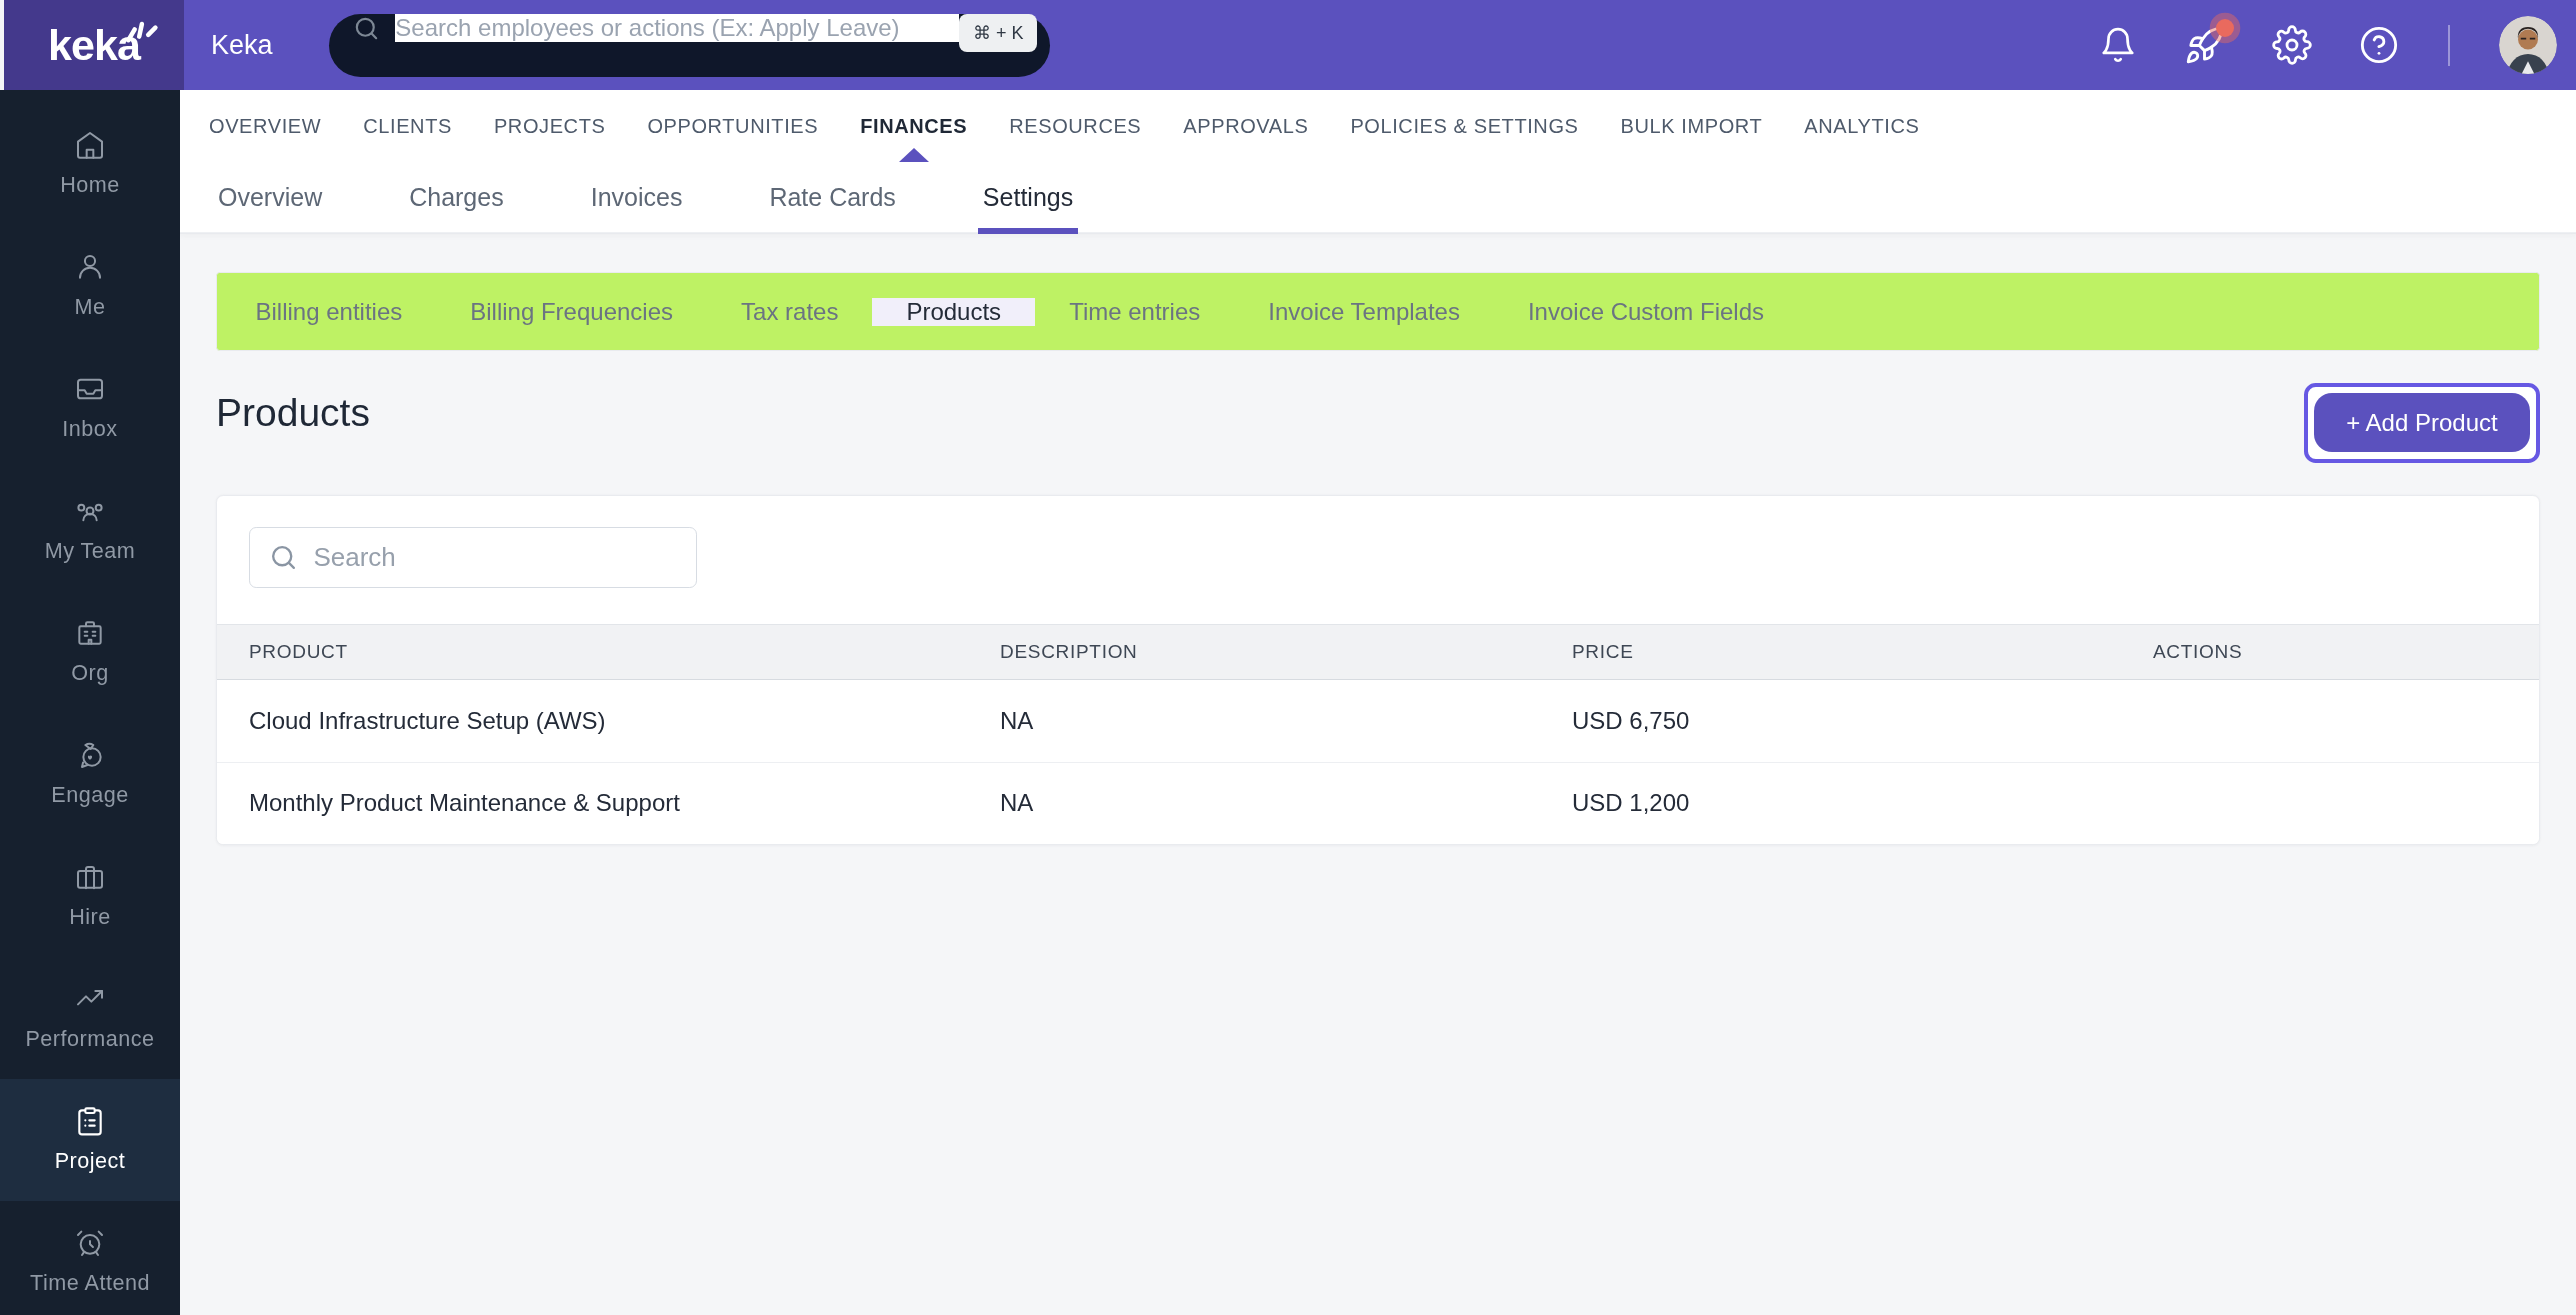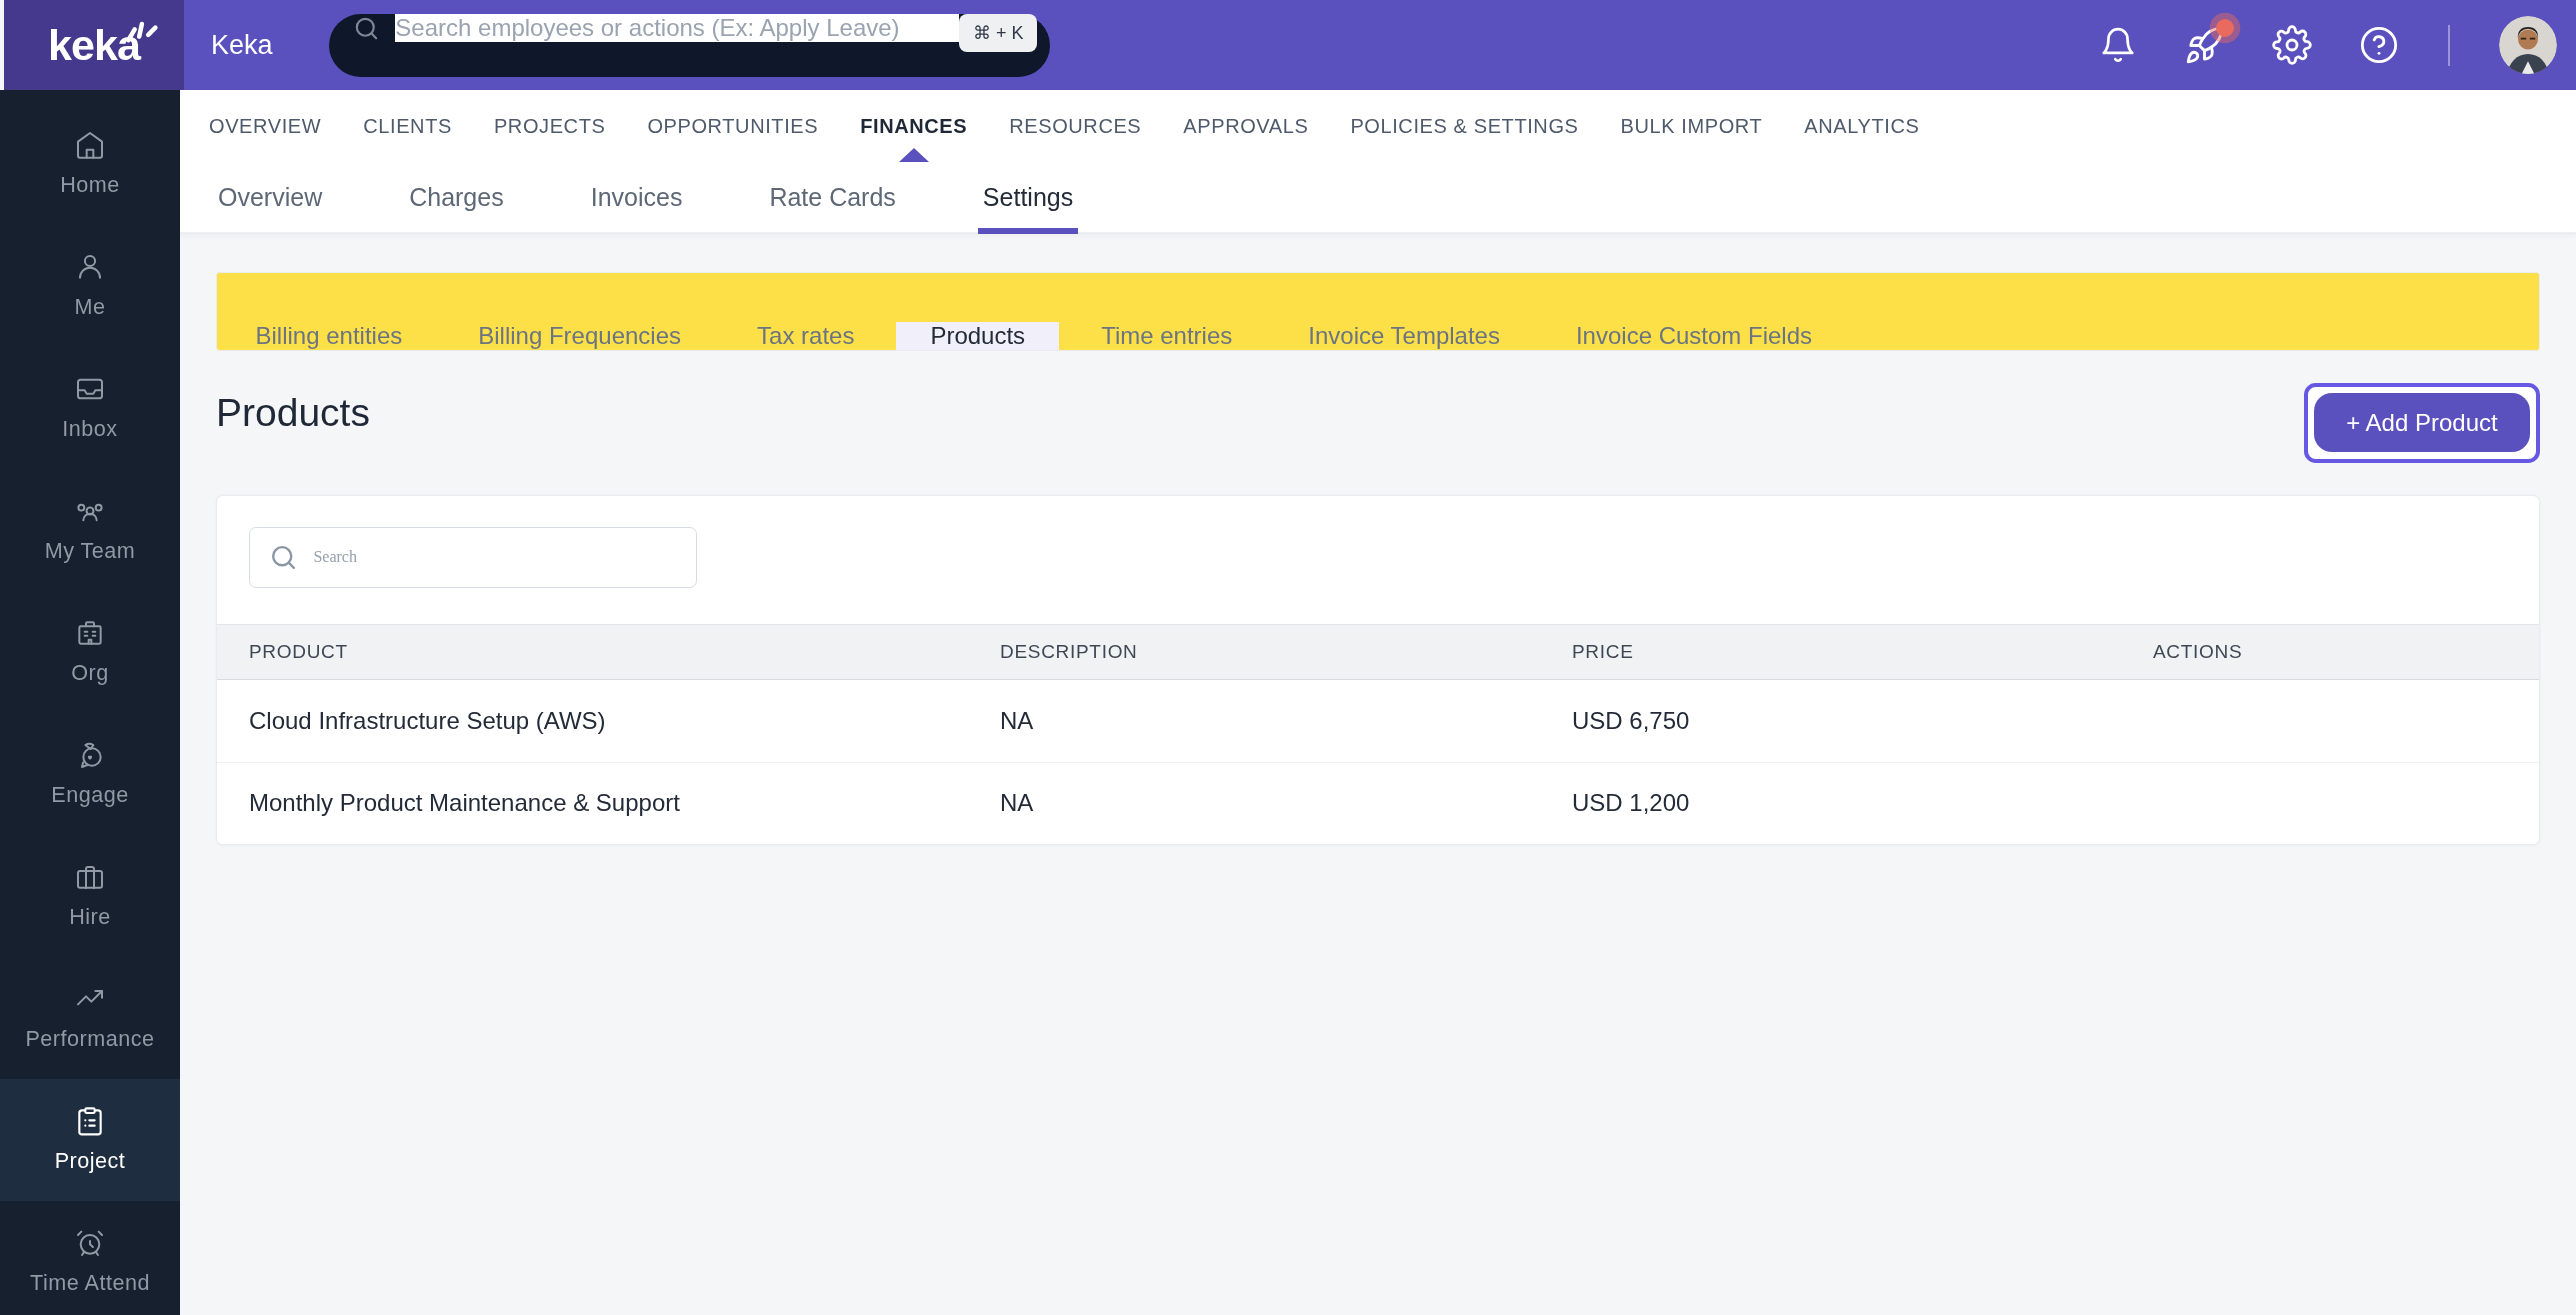--- a/index.html
+++ b/index.html
@@ -52,40 +52,40 @@
   .subnav-row { height:72px; background:#fff; display:flex; align-items:center; padding-left:38px;
                 gap:87px; border-bottom:0.9px solid #e8eaee; box-shadow:0 -0.9px 0 #eef0f3 inset,0 2.7px 5.4px rgba(40,48,60,.04); }
   .sub-tab { font-size:25px; color:#5d6775; cursor:pointer; position:relative; height:72px;
              display:flex; align-items:center; }
   .sub-tab.active { color:#242b38; font-weight:500; }
   .sub-underline { position:absolute; bottom:0; left:-4.5px; right:-4.5px; height:5.4px; background:#5b51be; }
 
   .content { padding:0 36px; }
 
   
-  .tabs-card { margin-top:38px; height:79px; background:#fde047; border:0.9px solid #e9ebef;
-               border-radius:3.6px; display:flex; align-items:flex-end; padding-left:4.5px; overflow:hidden;gap:8px; }
+  .tabs-card { margin-top:38px; height:79px; background:#bef264; border:0.9px solid #e9ebef;
+               border-radius:3.6px; display:flex; align-items:center; padding-left:4.5px; overflow:hidden; }
   .set-tab { padding:0 34px; display:flex; align-items:center; font-size:24px; color:#6b7482; cursor:pointer; }
   .set-tab.active { background:#f1effa; color:#242b38; font-weight:500; }
 
   
   .page-head { margin-top:40px; display:flex; align-items:flex-start; justify-content:space-between; }
   .page-title { font-size:39px; color:#1f2836; font-weight:500; }
   .page-desc { font-size:24px; color:#5d6775; margin-top:16px; }
   .add-ring { background:#fff; border:4.5px solid #6658e3; border-radius:11.7px; padding:6.3px; margin-top:-8px; }
   .add-btn { background:#5b51be; color:#fff; border:none; border-radius:18px; height:59px;
              padding:0 32px; font-size:24px; cursor:pointer; font-family:"Liberation Sans", sans-serif; }
 
   
   .table-card { margin-top:32px; background:#fff; border:0.9px solid #e9ebef; border-radius:7.2px;
                 box-shadow:0 0.9px 2.7px rgba(40,48,60,.05); overflow:hidden; }
   .search-box { margin:31px 0 0 32px; width:448px; height:61px; border:1.8px solid #d7dce3;
                 border-radius:7.2px; display:flex; align-items:center; padding:0 18px; background:#fff; }
-  .search-box input { flex:1; border:none; outline:none; font-size:16px; color:#3e4754;
-                      margin-left:14.4px; font-family:Liberation Serif, serif; }
+  .search-box input { flex:1; border:none; outline:none; font-size:26px; color:#3e4754;
+                      margin-left:14.4px; font-family:Liberation Sans, sans-serif; }
   .search-box input::placeholder { color:#97a0ac; }
   .grid-row { display:grid; grid-template-columns:751px 572px 581px 1fr; padding-left:32px; align-items:center; }
   .thead { margin-top:36px; height:56px; background:#f1f2f4; border-top:0.9px solid #e2e5e9;
            border-bottom:0.9px solid #d7dbe0; }
   .th { font-size:19px; letter-spacing:0.7px; color:#3e4754; font-weight:500; }
   .trow { height:82px; font-size:24px; color:#242b38; background:#fff; }
   .trow + .trow { border-top:1.8px solid #edeff2; }
   svg { display:block; }
 </style>
 </head>

